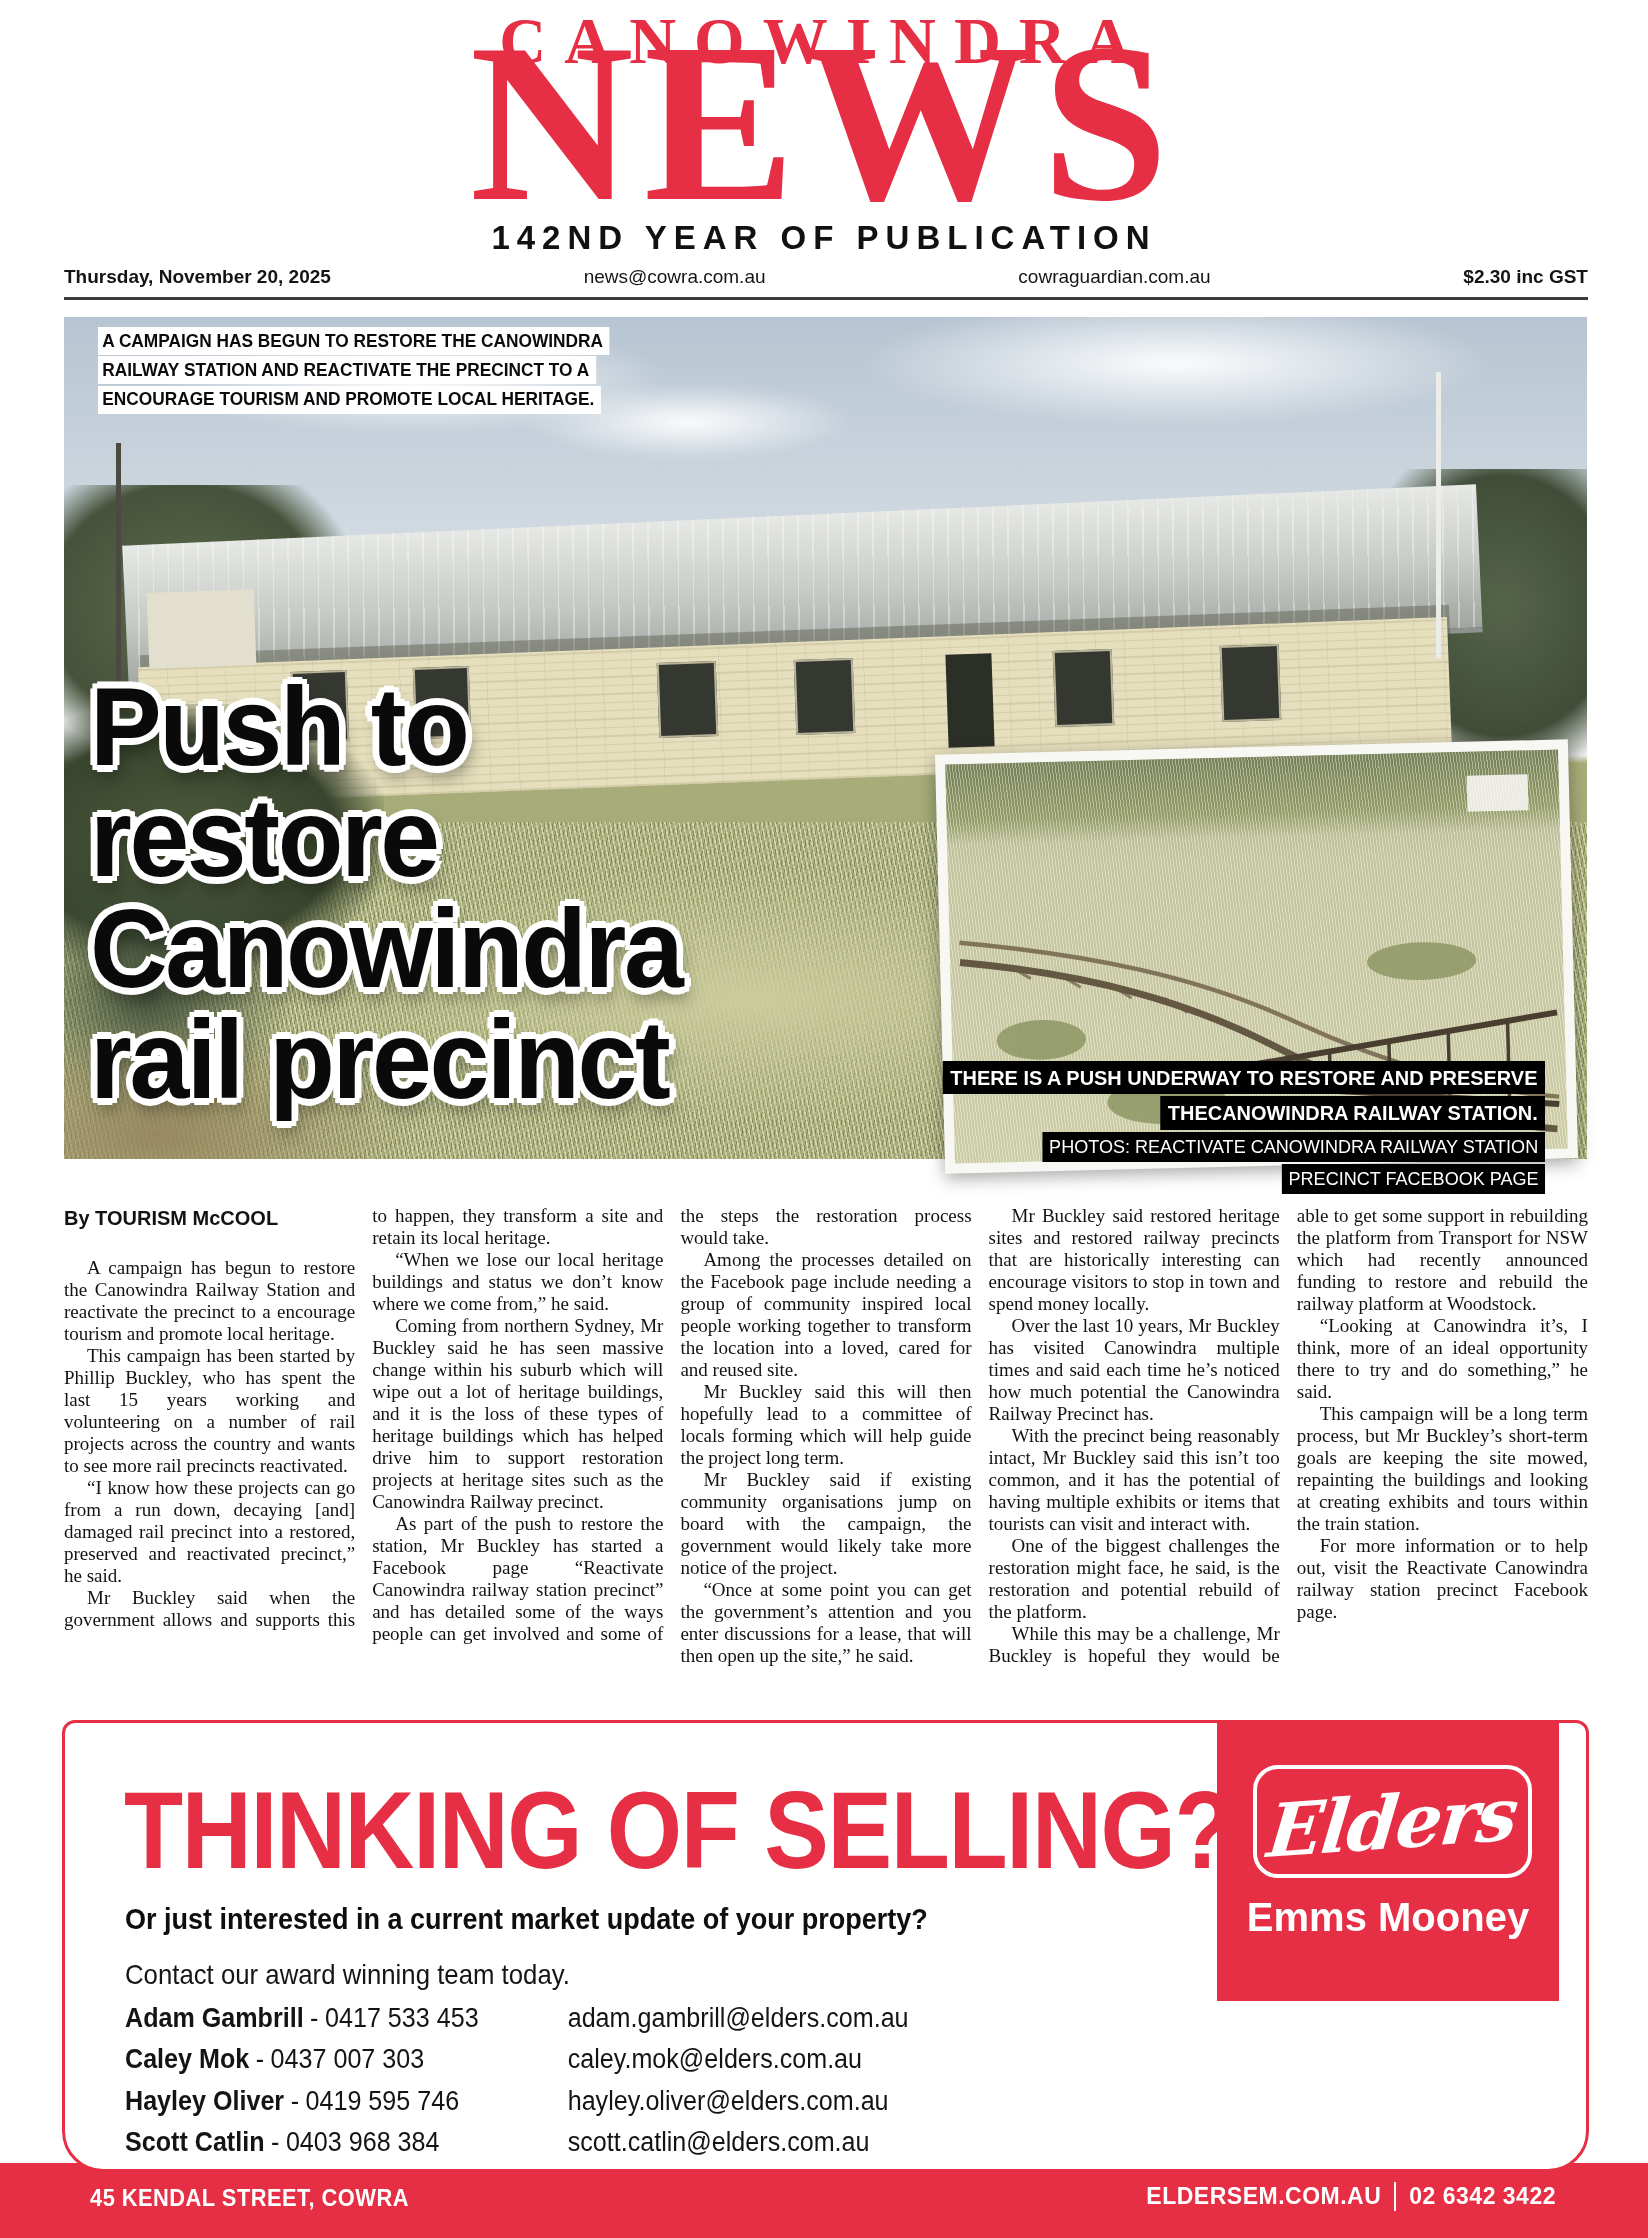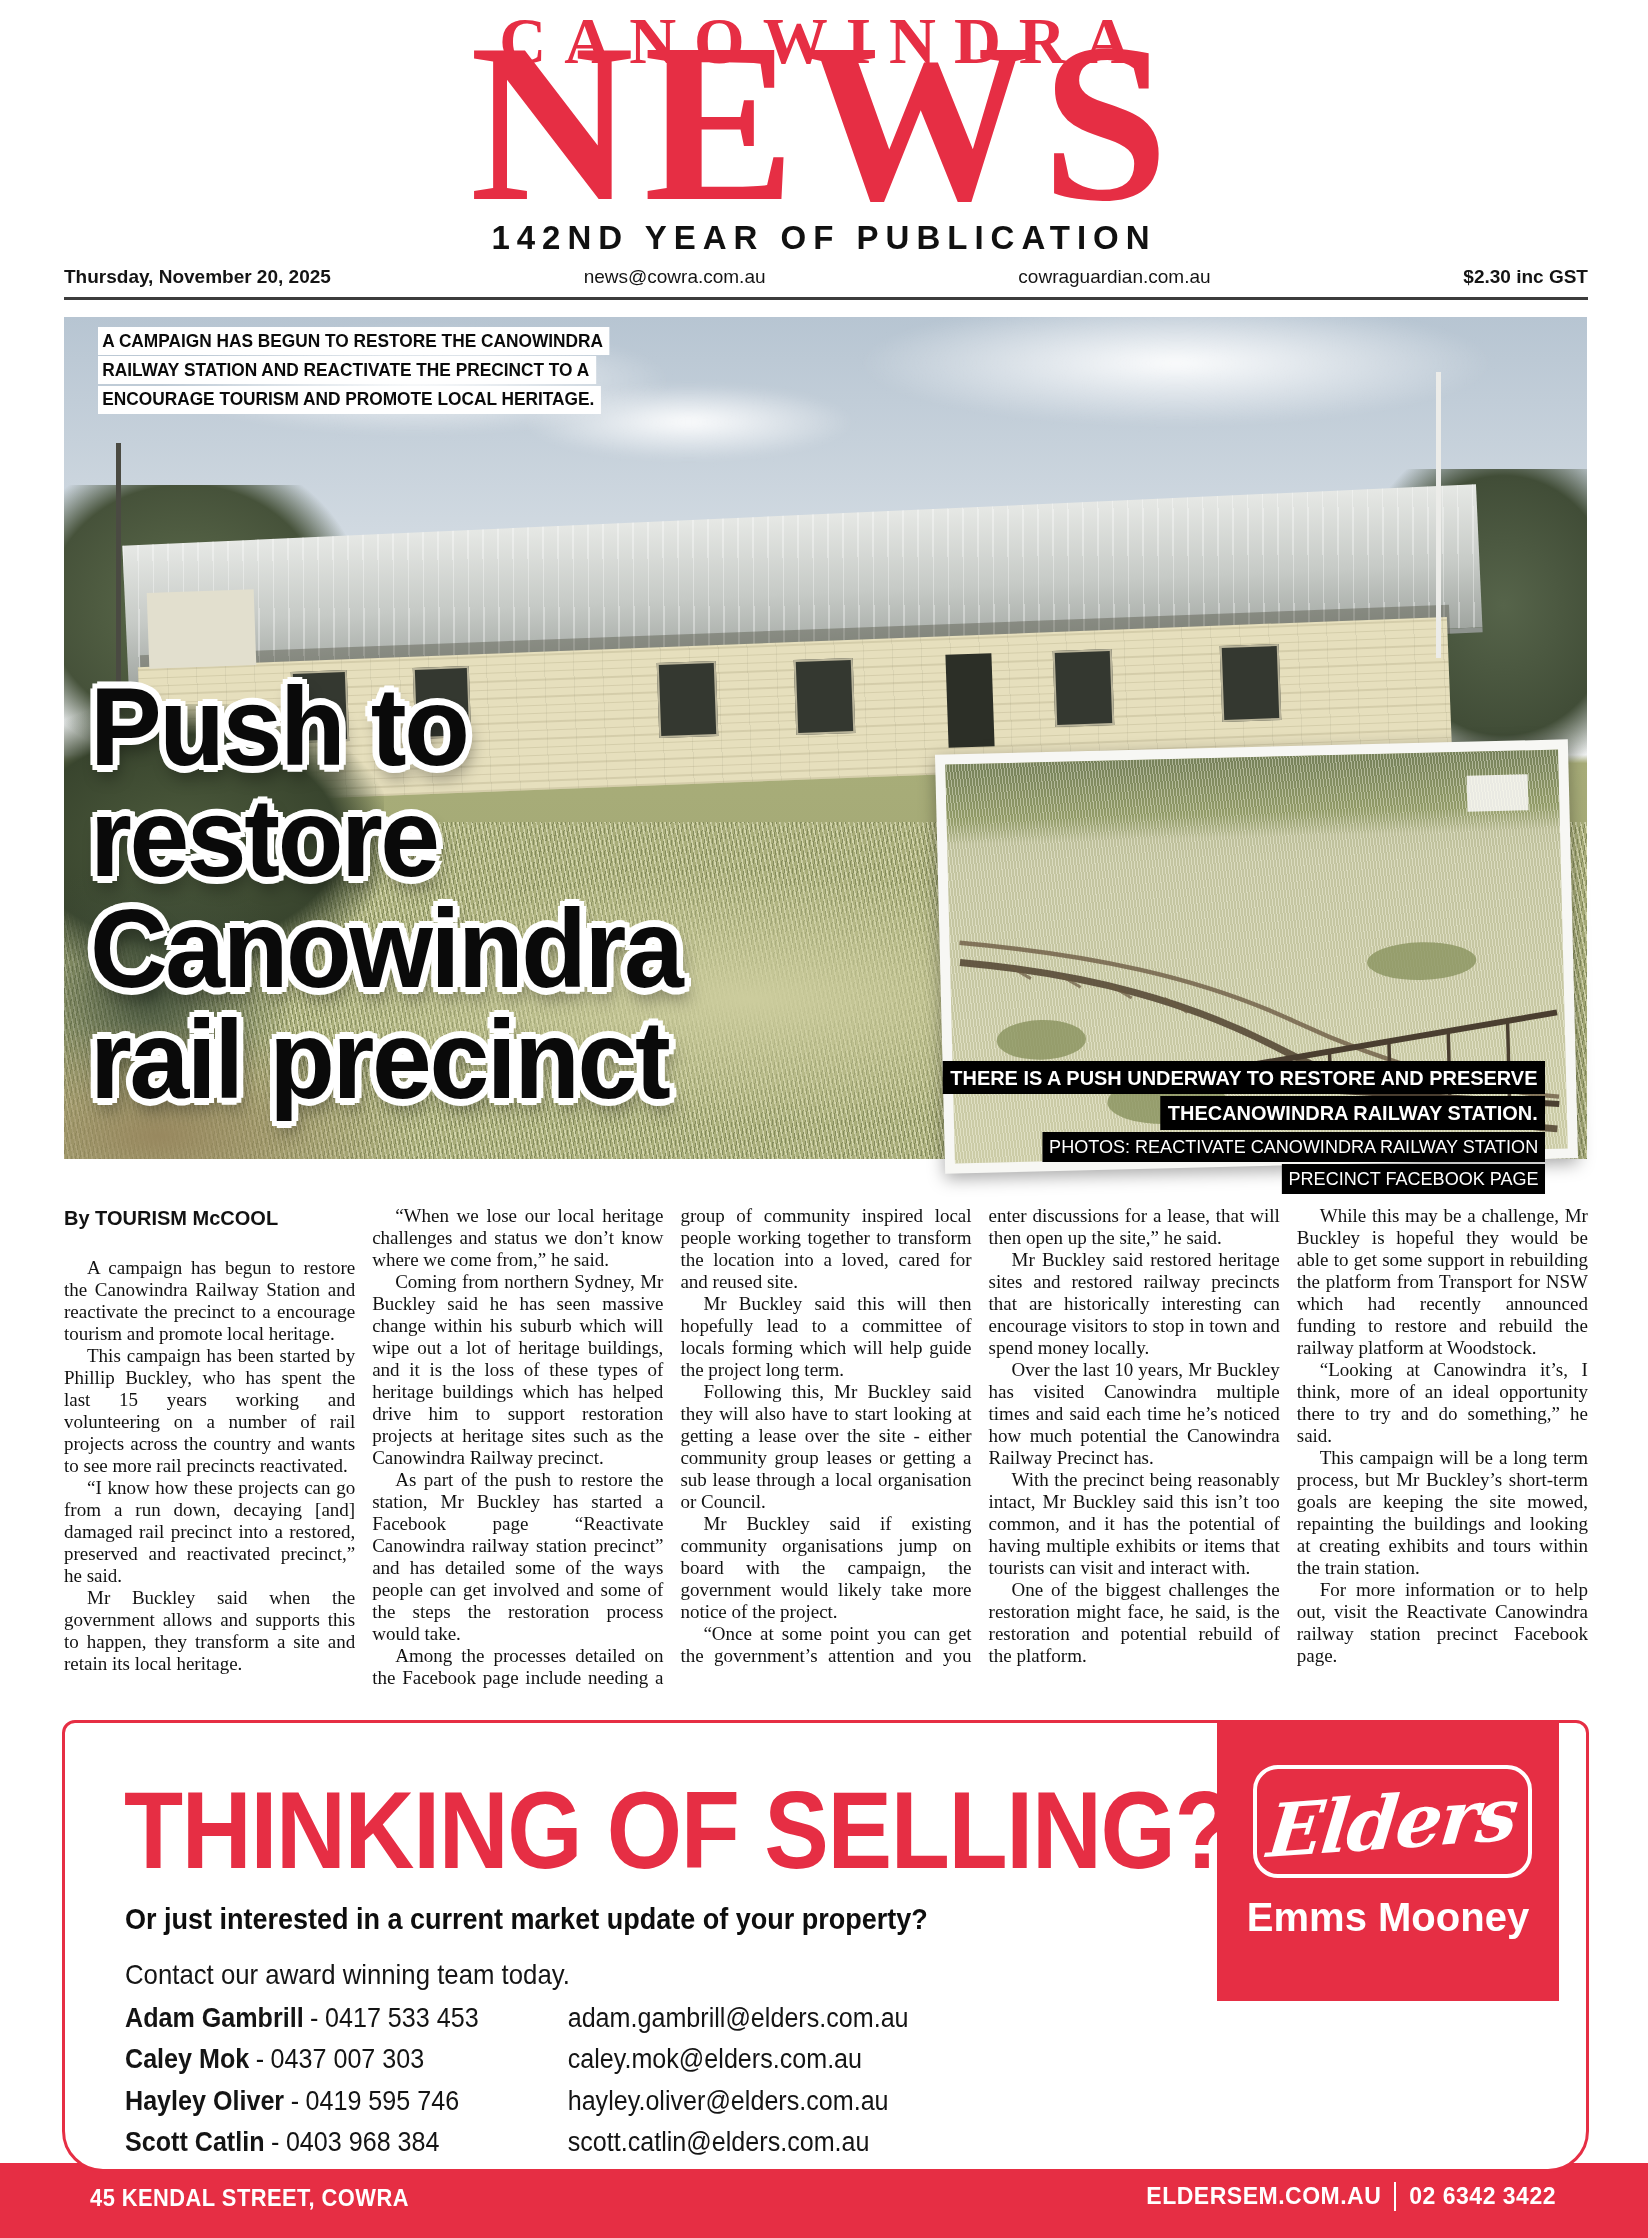--- a/index.html
+++ b/index.html
@@ -205,26 +205,25 @@
     <span class="icap-r">PHOTOS: REACTIVATE CANOWINDRA RAILWAY STATION</span>
     <span class="icap-r">PRECINCT FACEBOOK PAGE</span>
   </div>
 
   <div class="article">
     <div class="byline">By TOURISM McCOOL</div>
     <p>A campaign has begun to restore the Canowindra Railway Station and reactivate the precinct to a encourage tourism and promote local heritage.</p>
     <p>This campaign has been started by Phillip Buckley, who has spent the last 15 years working and volunteering on a number of rail projects across the country and wants to see more rail precincts reactivated.</p>
     <p>“I know how these projects can go from a run down, decaying [and] damaged rail precinct into a restored, preserved and reactivated precinct,” he said.</p>
     <p>Mr Buckley said when the government allows and supports this to happen, they transform a site and retain its local heritage.</p>
-    <p>“When we lose our local heritage challenges and status we don’t know where we come from,” he said.</p>
+    <p>“When we lose our local heritage buildings and status we don’t know where we come from,” he said.</p>
     <p>Coming from northern Sydney, Mr Buckley said he has seen massive change within his suburb which will wipe out a lot of heritage buildings, and it is the loss of these types of heritage buildings which has helped drive him to support restoration projects at heritage sites such as the Canowindra Railway precinct.</p>
     <p>As part of the push to restore the station, Mr Buckley has started a Facebook page “Reactivate Canowindra railway station precinct” and has detailed some of the ways people can get involved and some of the steps the restoration process would take.</p>
     <p>Among the processes detailed on the Facebook page include needing a group of community inspired local people working together to transform the location into a loved, cared for and reused site.</p>
     <p>Mr Buckley said this will then hopefully lead to a committee of locals forming which will help guide the project long term.</p>
-    <p>Following this, Mr Buckley said they will also have to start looking at getting a lease over the site - either community group leases or getting a sub lease through a local organisation or Council.</p>
     <p>Mr Buckley said if existing community organisations jump on board with the campaign, the government would likely take more notice of the project.</p>
     <p>“Once at some point you can get the government’s attention and you enter discussions for a lease, that will then open up the site,” he said.</p>
     <p>Mr Buckley said restored heritage sites and restored railway precincts that are historically interesting can encourage visitors to stop in town and spend money locally.</p>
     <p>Over the last 10 years, Mr Buckley has visited Canowindra multiple times and said each time he’s noticed how much potential the Canowindra Railway Precinct has.</p>
     <p>With the precinct being reasonably intact, Mr Buckley said this isn’t too common, and it has the potential of having multiple exhibits or items that tourists can visit and interact with.</p>
     <p>One of the biggest challenges the restoration might face, he said, is the restoration and potential rebuild of the platform.</p>
     <p>While this may be a challenge, Mr Buckley is hopeful they would be able to get some support in rebuilding the platform from Transport for NSW which had recently announced funding to restore and rebuild the railway platform at Woodstock.</p>
     <p>“Looking at Canowindra it’s, I think, more of an ideal opportunity there to try and do something,” he said.</p>
     <p>This campaign will be a long term process, but Mr Buckley’s short-term goals are keeping the site mowed, repainting the buildings and looking at creating exhibits and tours within the train station.</p>
     <p>For more information or to help out, visit the Reactivate Canowindra railway station precinct Facebook page.</p>

